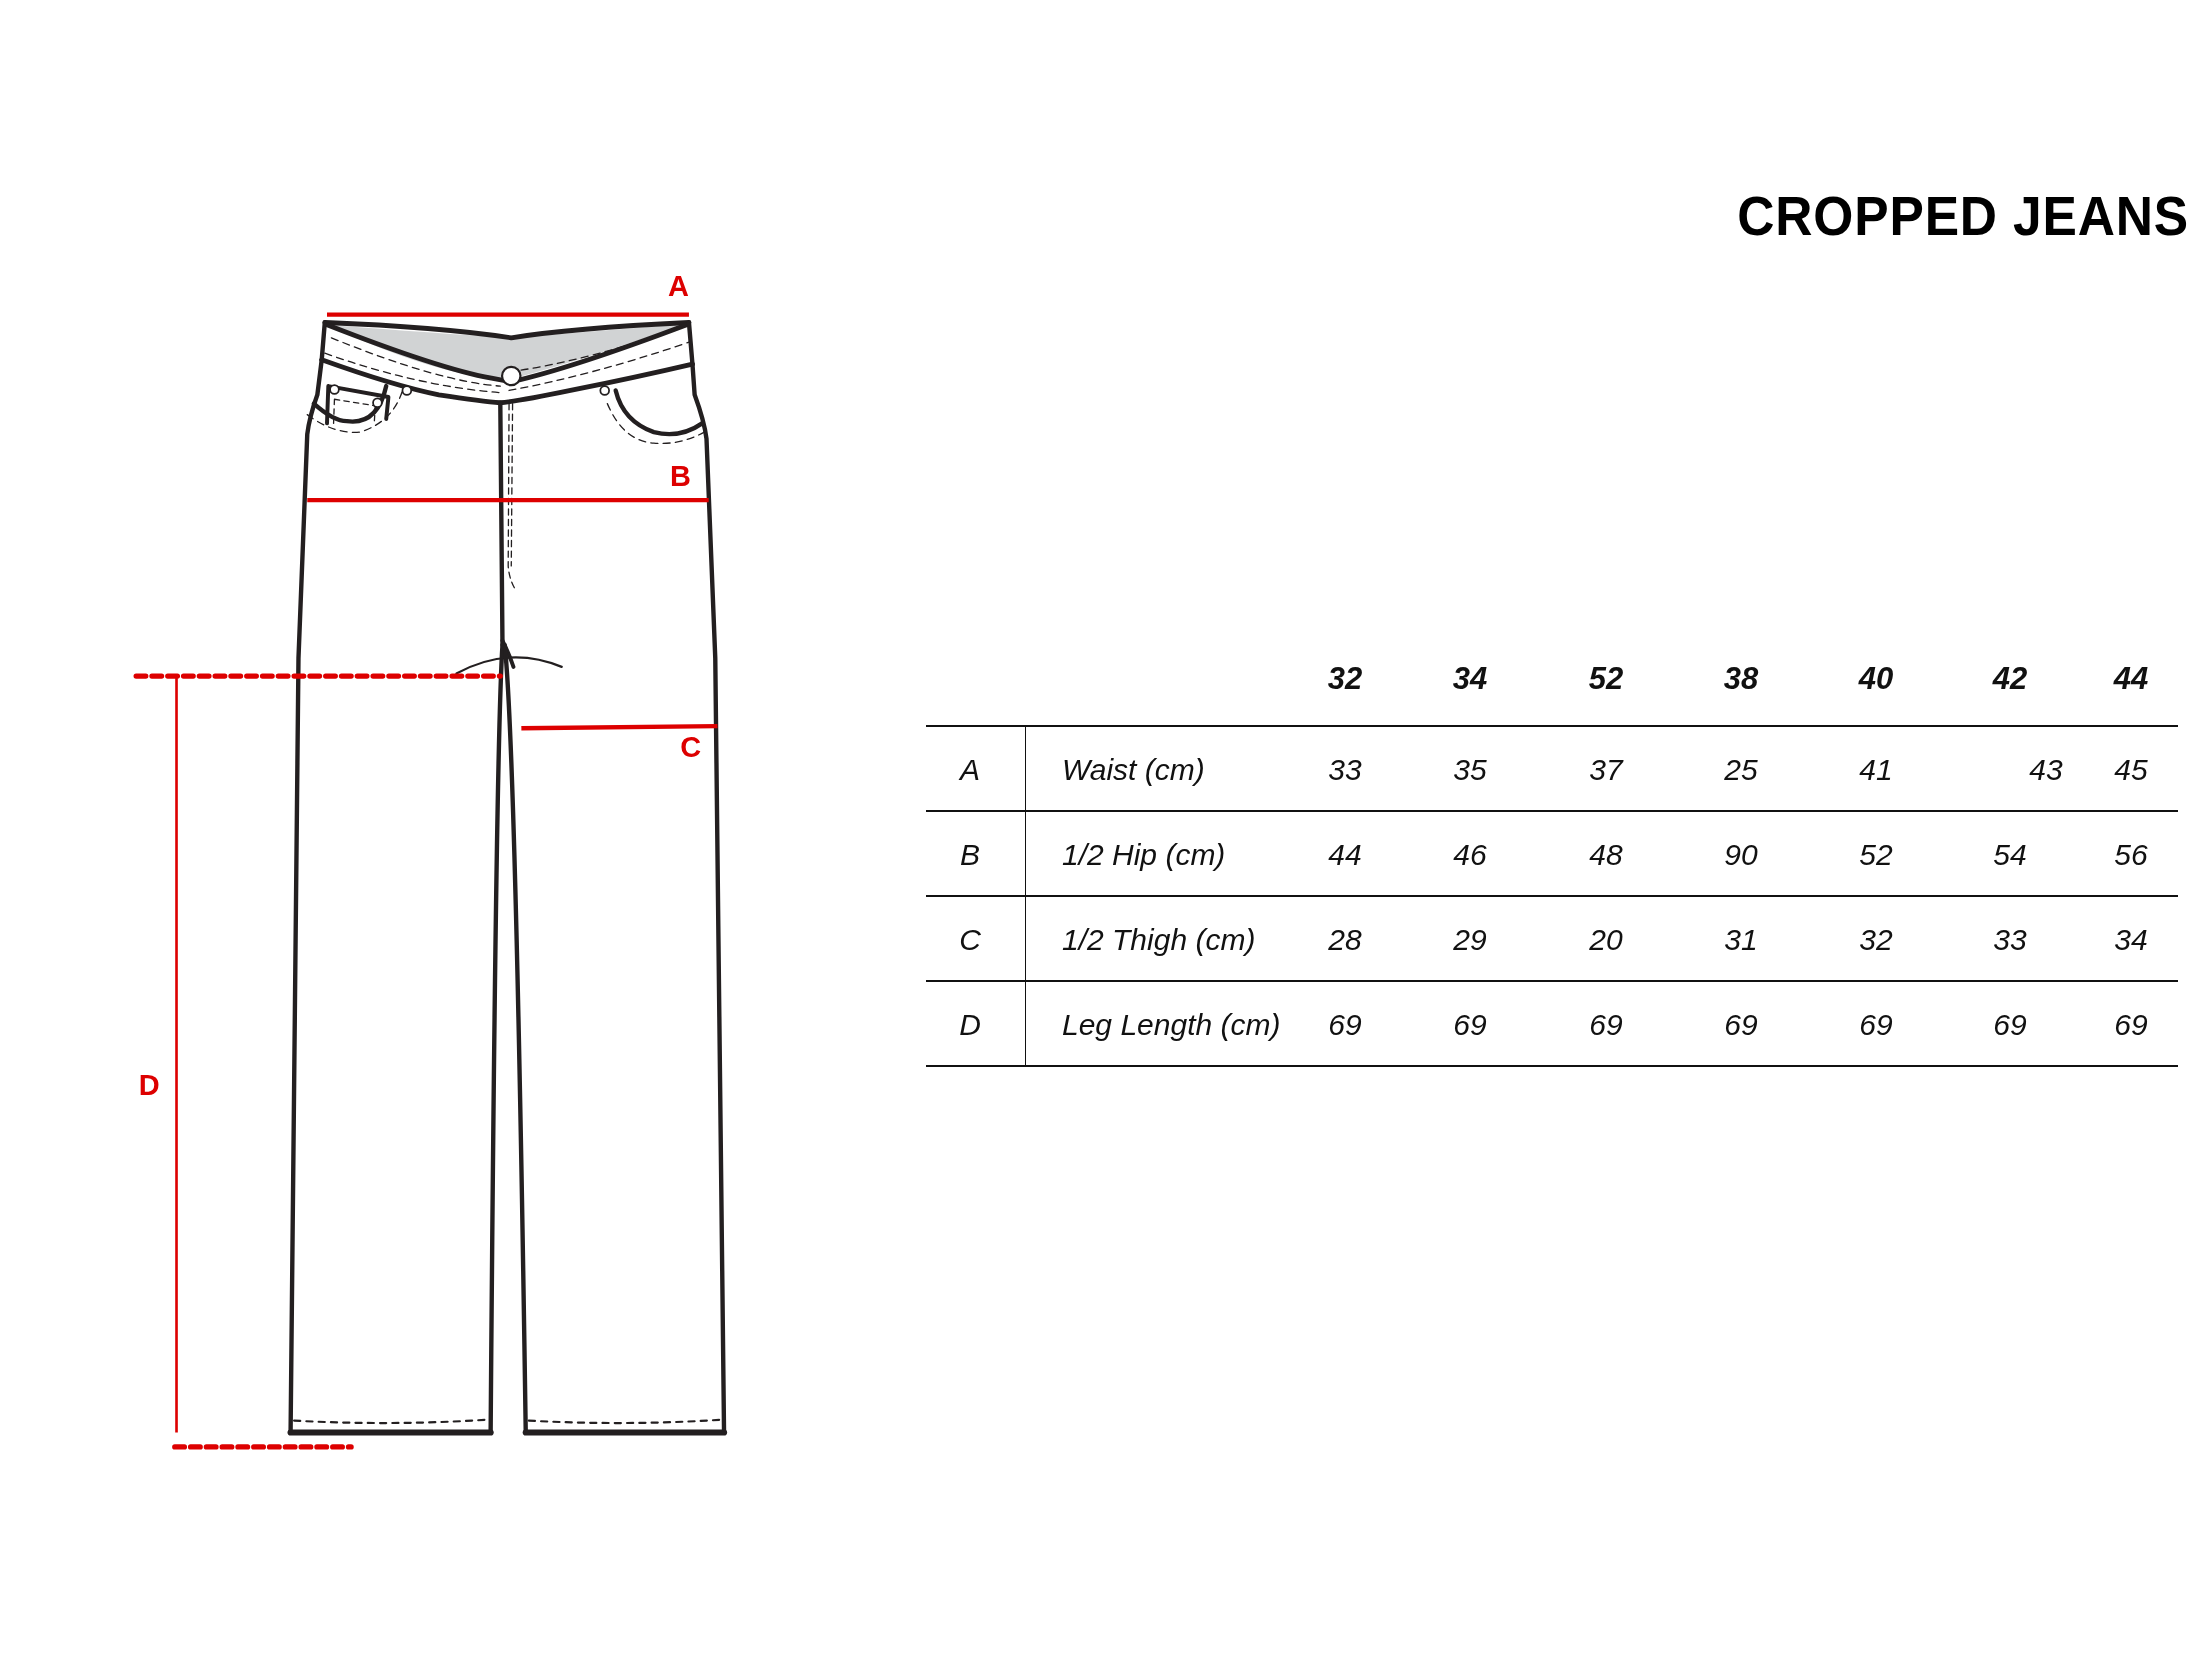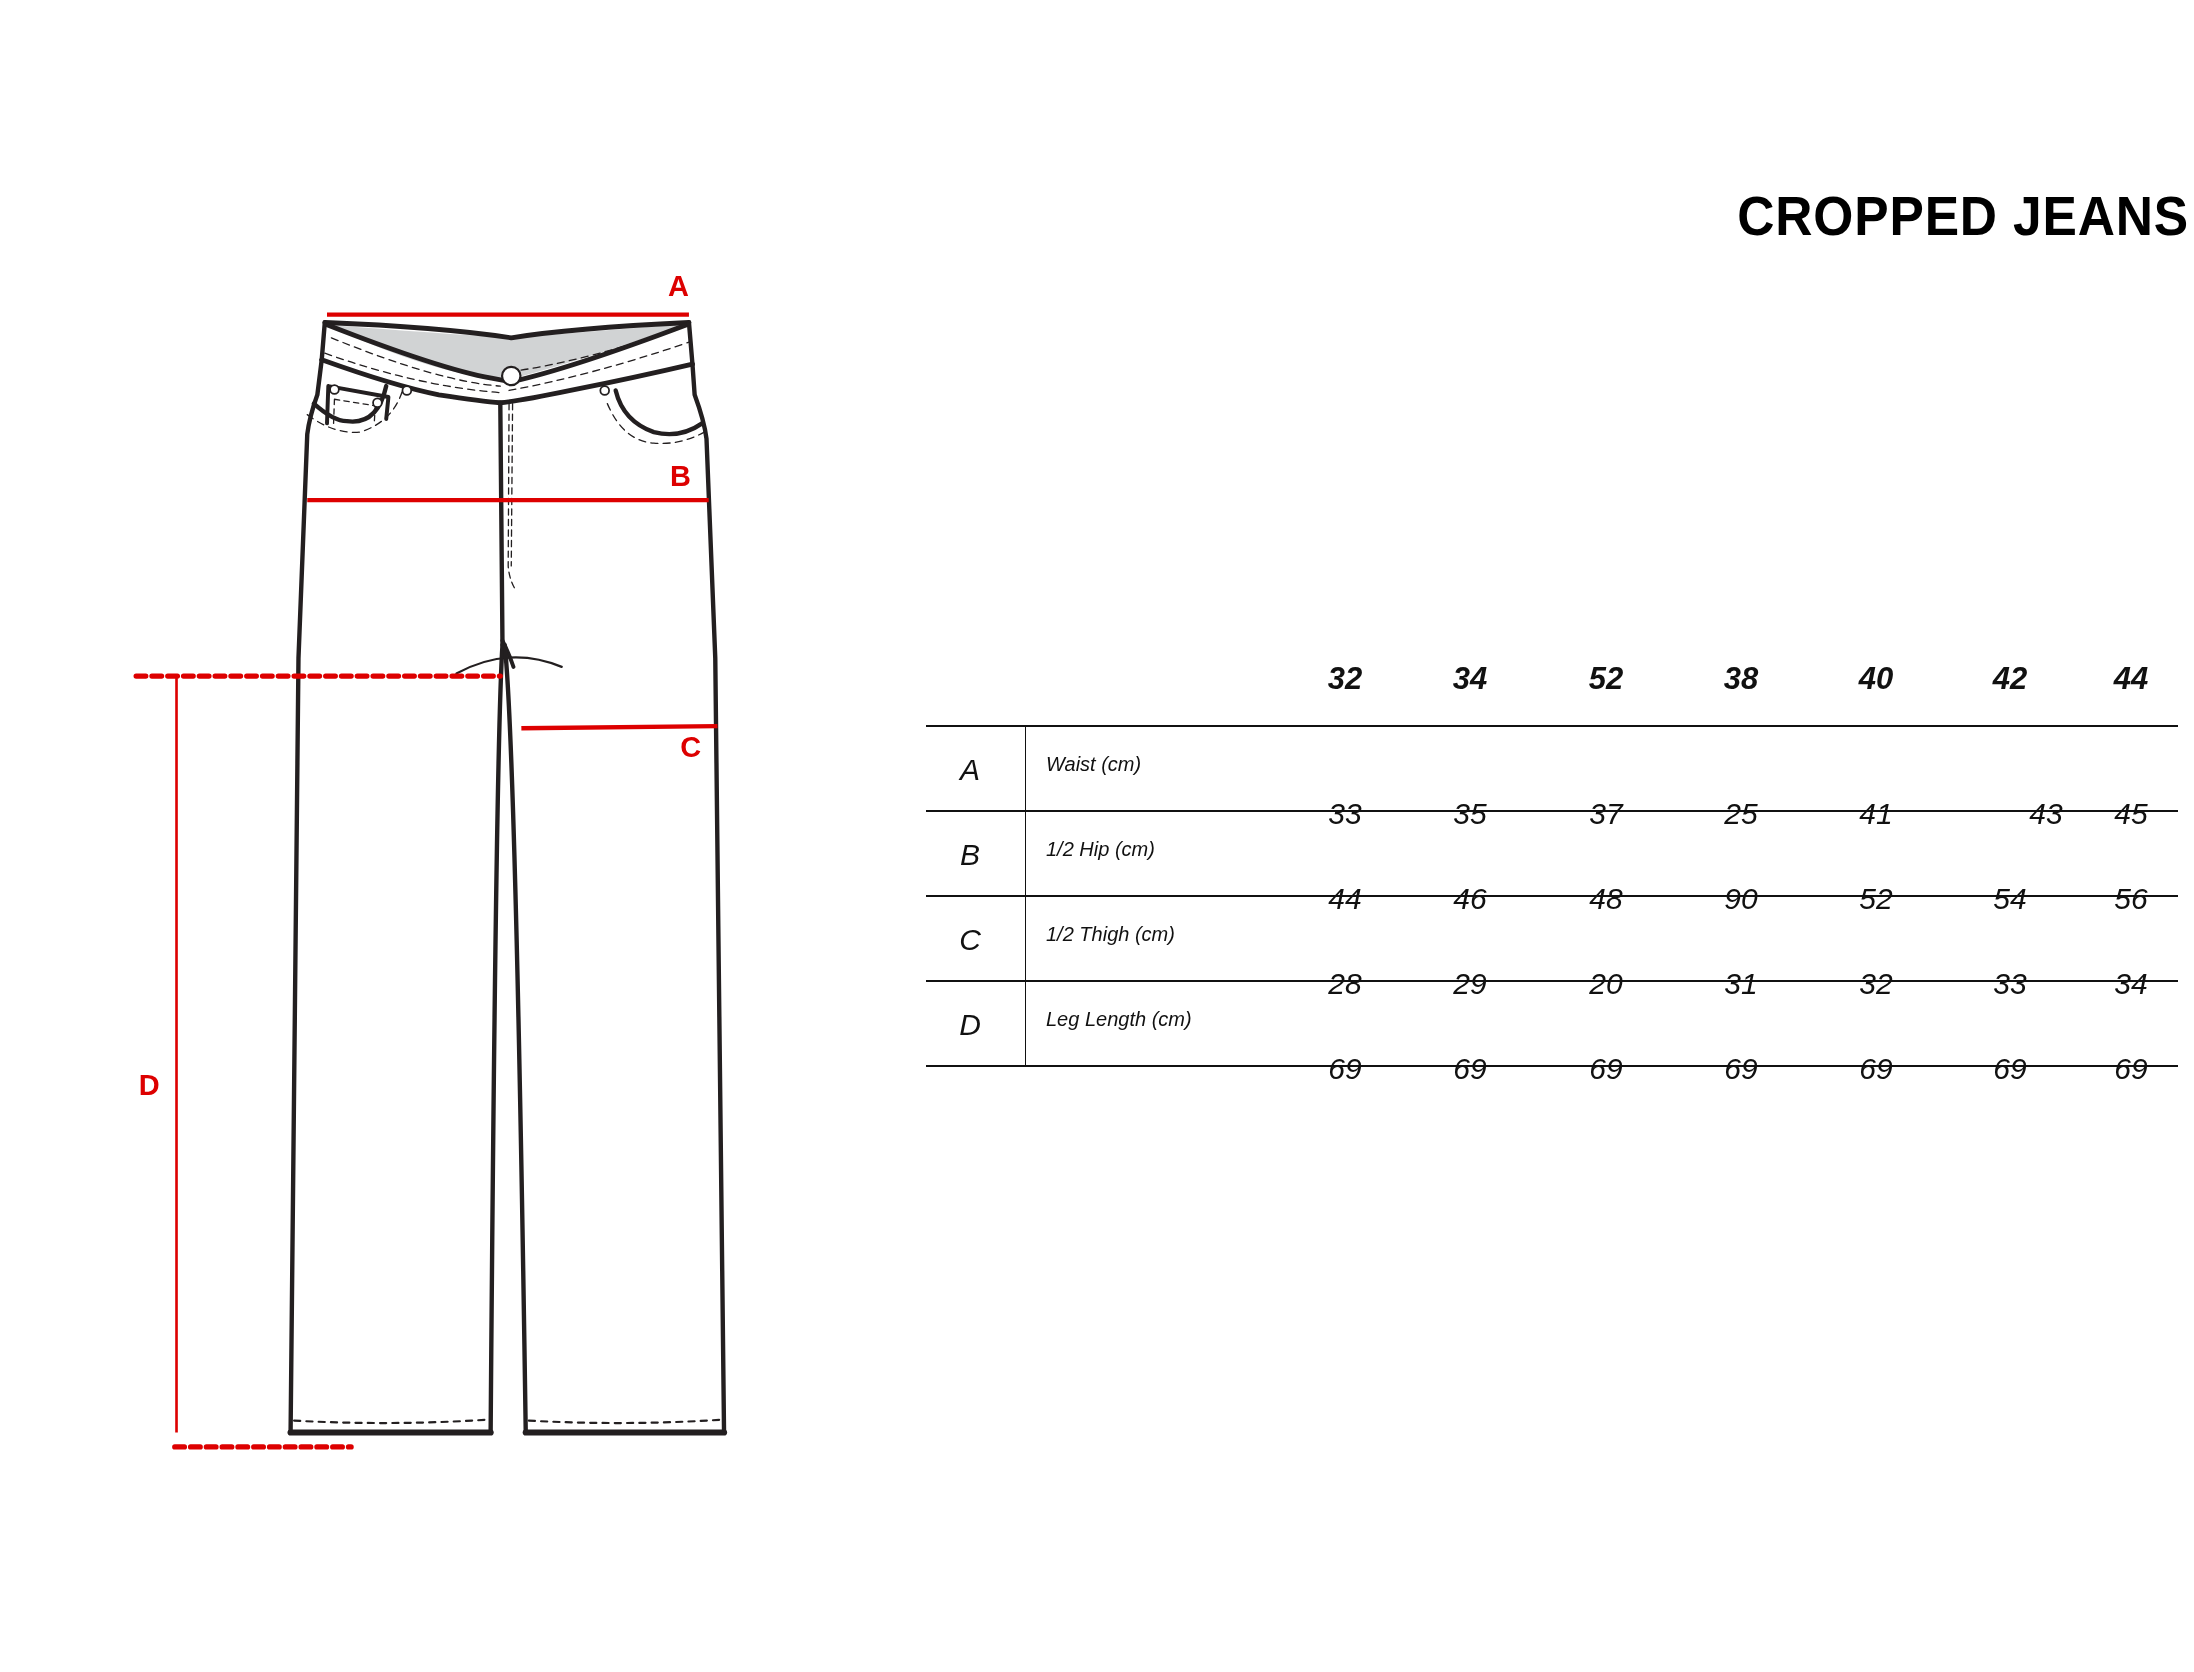--- a/index.html
+++ b/index.html
@@ -8,22 +8,22 @@
   .title { position: absolute; right: 151px; top: 183px; font-size: 56px; font-weight: bold;
            letter-spacing: 0.9px; color: #000; white-space: nowrap; transform: scaleX(0.92); transform-origin: right center; }
   .drawing { position: absolute; left: 0; top: 0; width: 790px; height: 1672px; }
   .table { position: absolute; left: 926px; top: 632px; width: 1252px; font-style: italic; }
   .thead { position: relative; height: 93px; }
   .thead .sz { position: absolute; top: 29px; font-size: 31px; font-weight: bold; transform: translateX(-50%); }
   .row { position: relative; height: 83px; border-top: 2.2px solid #111; }
   .row:last-child { border-bottom: 2.2px solid #111; }
   .row .divider { position: absolute; left: 99px; top: 0; bottom: 0; width: 1.3px; background: #111; }
   .row .key { position: absolute; left: 44px; top: 25.5px; font-size: 30px; transform: translateX(-50%); }
-  .row .lbl { position: absolute; left: 120px; top: 25.5px; font-size: 20px; white-space: nowrap; }
-  .row .val { position: absolute; top: 25.5px; font-size: 30px; transform: translateX(-50%); margin-top: 44px; }
+  .row .lbl { position: absolute; left: 136px; top: 25.5px; font-size: 30px; white-space: nowrap; }
+  .row .val { position: absolute; top: 25.5px; font-size: 30px; transform: translateX(-50%); }
 </style>
 </head>
 <body>
 
 <div class="title">CROPPED JEANS</div>
 
 <svg class="drawing" viewBox="0 0 1800 3811" xmlns="http://www.w3.org/2000/svg">
   <g fill="none" stroke="#231f20" stroke-linejoin="round" stroke-linecap="round">
 
     <path d="M 745 740 Q 1000 760 1165 770 Q 1300 760 1565 738 Q 1300 830 1160 865 Q 1000 860 745 740 Z" fill="#d1d3d4" stroke="none"></path>

